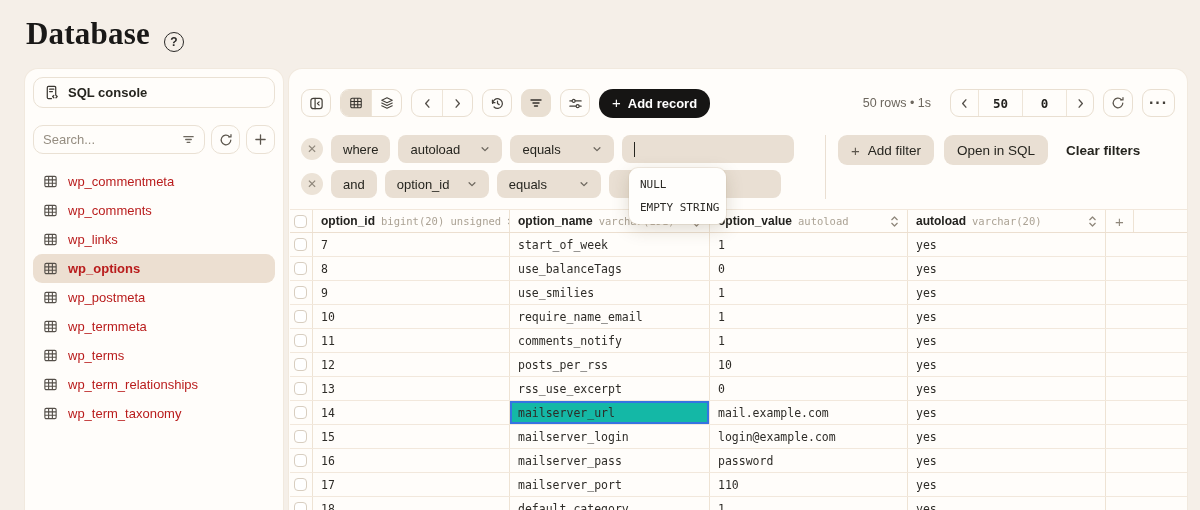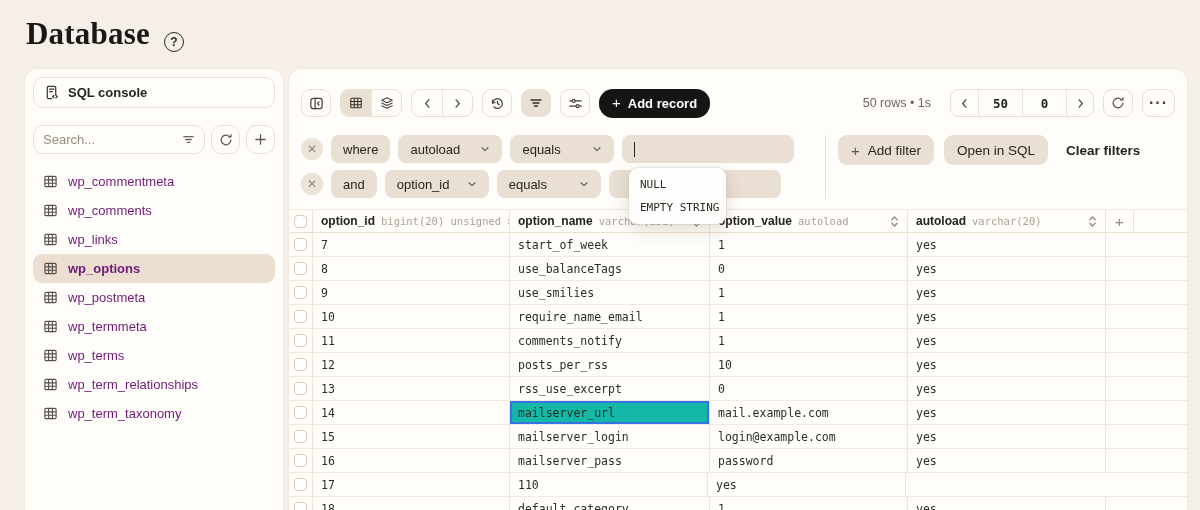--- a/index.html
+++ b/index.html
@@ -23,21 +23,21 @@
   
   .side-btn { display:flex; align-items:center; gap:9px; height:31px; padding:0 10px; background:#fffdfa;
     border:1px solid #eae1d4; border-radius:10px; font-size:13px; font-weight:600; color:#26251f; margin-bottom:7px; cursor:pointer; }
   .side-btn svg { flex:none; }
   .search-row { display:flex; gap:6px; margin-top:17px; }
   .search-box { flex:1; height:29px; border:1px solid #eae1d4; border-radius:10px; display:flex; align-items:center; padding:0 9px; gap:6px; background:#fffdfa; }
   .search-box input { border:none; outline:none; background:transparent; width:100%; font-size:13px; color:#26251f; font-family:"Liberation Sans",sans-serif; }
   .search-box input::placeholder { color:#958d81; }
   .sq-btn { width:29px; height:29px; border:1px solid #eae1d4; border-radius:10px; background:#fffdfa; display:flex; align-items:center; justify-content:center; cursor:pointer; color:#5c564d; }
   .table-list { margin-top:13px; }
-  .side-item { display:flex; align-items:center; gap:10px; height:29px; padding:0 10px; border-radius:9px; font-size:13px; color:#701a75; cursor:pointer; }
+  .side-item { display:flex; align-items:center; gap:10px; height:29px; padding:0 10px; border-radius:9px; font-size:13px; color:#b91c1c; cursor:pointer; }
   .side-item svg { flex:none; color:#55504a; }
   .side-item.selected { background:#ecdfd1; font-weight:700; }
 
   
   .toolbar { position:absolute; left:12px; right:12px; top:20px; height:28px; display:flex; align-items:center; gap:9px; }
   .tb-btn { height:28px; min-width:30px; padding:0 6px; border:1px solid #e9dfd1; border-radius:9px; background:#fffdfa;
     display:flex; align-items:center; justify-content:center; cursor:pointer; color:#44403a; }
   .tb-seg { height:28px; border:1px solid #e9dfd1; border-radius:9px; background:#fffdfa; display:flex; overflow:hidden; }
   .tb-seg .seg-cell { width:30px; display:flex; align-items:center; justify-content:center; cursor:pointer; color:#44403a; }
   .tb-seg .seg-cell + .seg-cell { border-left:1px solid #eee5d8; }
@@ -499,20 +499,21 @@
         <div class="g-cell" style="width: 197px;">16</div>
         <div class="g-cell" style="width: 200px; text-align: center;">mailserver_pass</div>
         <div class="g-cell" style="width: 198px;">password</div>
         <div class="g-cell" style="width: 198px;">yes</div>
       </div>
       <div class="g-row">
         <div class="cb-cell">
           <span class="cb"></span>
         </div>
         <div class="g-cell" style="width: 197px;">17</div>
+        <div class="g-cell" style="width: 200px;">mailserver_port</div>
         <div class="g-cell" style="width: 198px;">110</div>
         <div class="g-cell" style="width: 198px;">yes</div>
       </div>
       <div class="g-row">
         <div class="cb-cell">
           <span class="cb"></span>
         </div>
         <div class="g-cell" style="width: 197px;">18</div>
         <div class="g-cell" style="width: 200px;">default_category</div>
         <div class="g-cell" style="width: 198px;">1</div>

